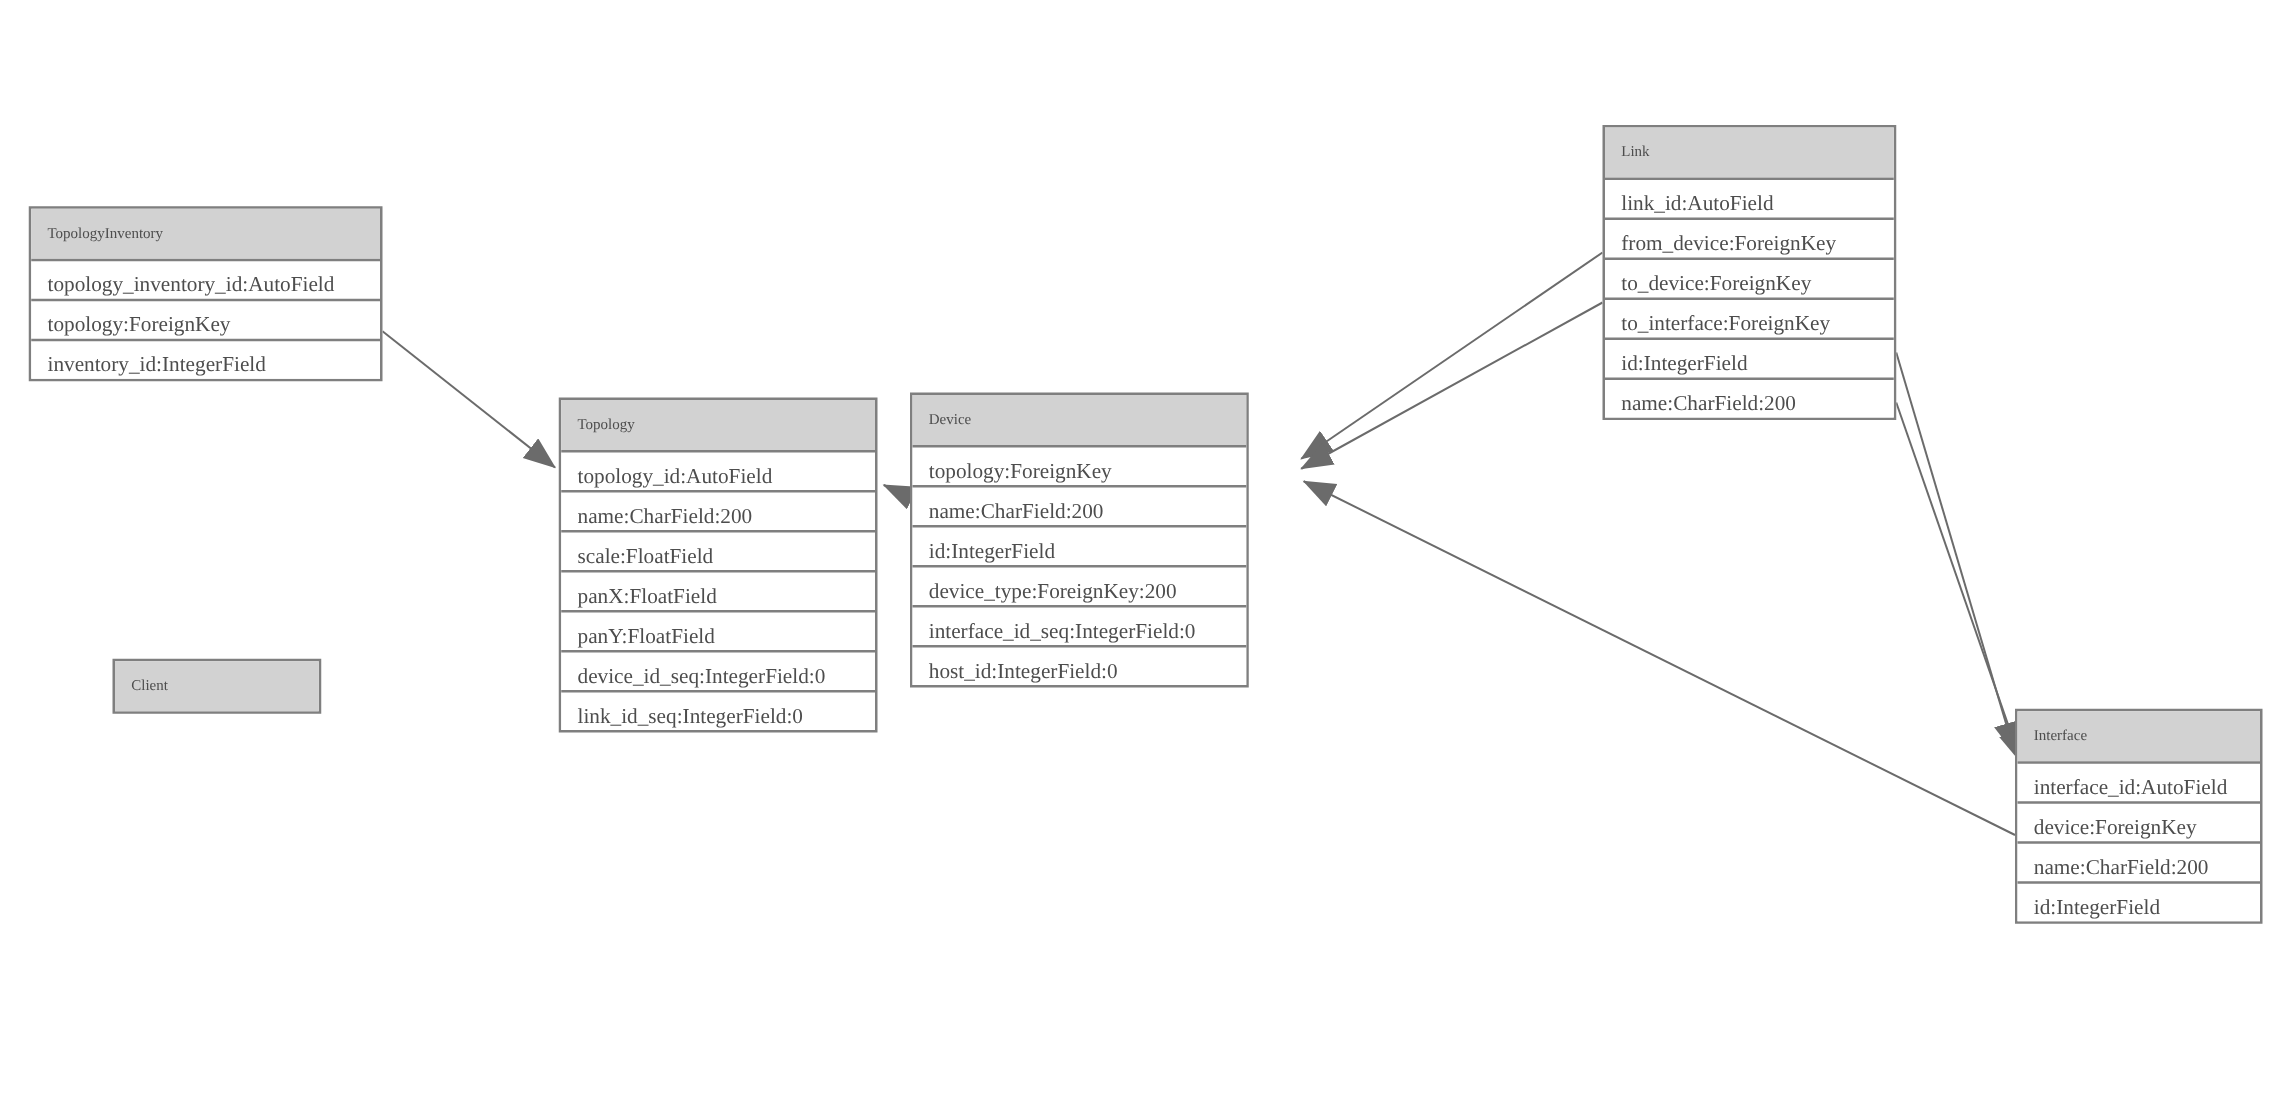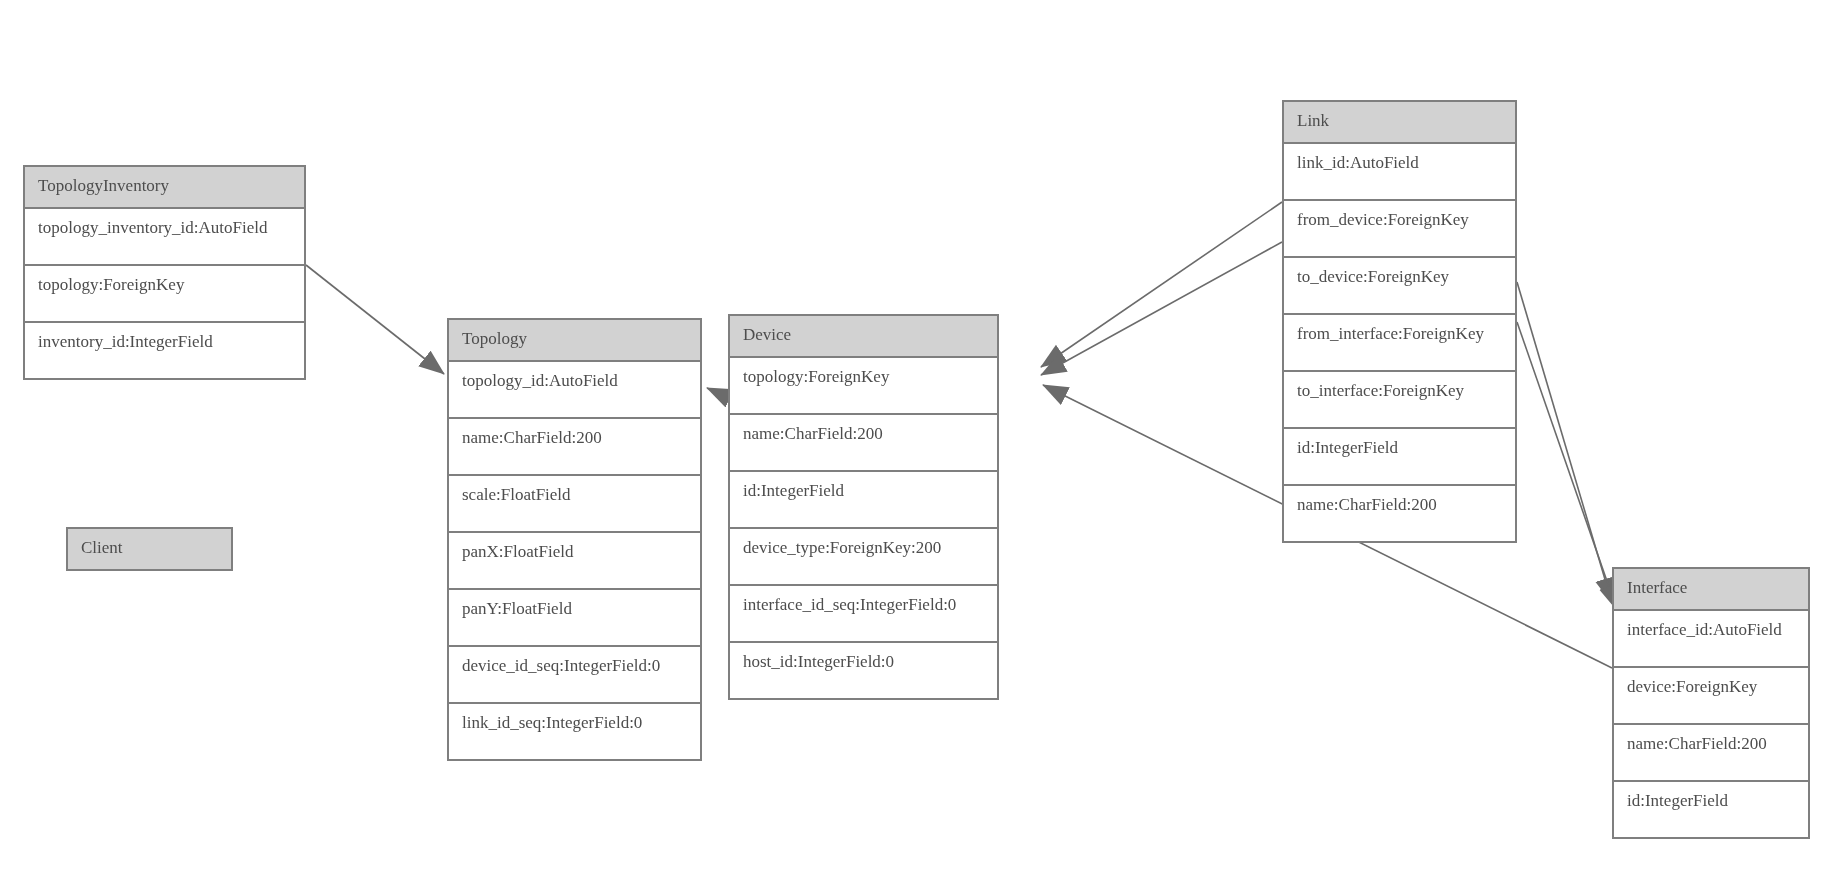--- a/index.html
+++ b/index.html
@@ -33,27 +33,27 @@
     position: absolute;
     border: 2px solid var(--border);
     background: var(--row-fill);
     z-index: 1;
   }
   .entity-header {
     height: 40px;
     line-height: 38px;
     background: var(--header-fill);
     color: var(--text);
-    font-size: 17px;
+    font-size: 12px;
     padding-left: 13px;
     white-space: nowrap;
     overflow: hidden;
   }
   .entity-row {
-    height: 57px;
+    height: 32px;
     line-height: 38px;
     border-top: 2px solid var(--border);
     background: var(--row-fill);
     color: var(--text);
     font-size: 17px;
     padding-left: 13px;
     white-space: nowrap;
     overflow: hidden;
   }
 </style>
@@ -85,38 +85,37 @@
     <div class="entity" style="left: 447px; top: 318px; width: 255px;">
       <div class="entity-header">Topology</div>
       <div class="entity-row">topology_id:AutoField</div>
       <div class="entity-row">name:CharField:200</div>
       <div class="entity-row">scale:FloatField</div>
       <div class="entity-row">panX:FloatField</div>
       <div class="entity-row">panY:FloatField</div>
       <div class="entity-row">device_id_seq:IntegerField:0</div>
       <div class="entity-row">link_id_seq:IntegerField:0</div>
     </div>
-    <div class="entity" style="left: 66px; top: 527px; width: 167px;">
+    <div class="entity" style="left: 90px; top: 527px; width: 167px;">
       <div class="entity-header">Client</div>
     </div>
     <div class="entity" style="left: 728px; top: 314px; width: 271px;">
       <div class="entity-header">Device</div>
       <div class="entity-row">topology:ForeignKey</div>
       <div class="entity-row">name:CharField:200</div>
       <div class="entity-row">id:IntegerField</div>
       <div class="entity-row">device_type:ForeignKey:200</div>
       <div class="entity-row">interface_id_seq:IntegerField:0</div>
       <div class="entity-row">host_id:IntegerField:0</div>
     </div>
     <div class="entity" style="left: 1282px; top: 100px; width: 235px;">
       <div class="entity-header">Link</div>
       <div class="entity-row">link_id:AutoField</div>
       <div class="entity-row">from_device:ForeignKey</div>
       <div class="entity-row">to_device:ForeignKey</div>
-      <div class="entity-row">from_interface:ForeignKey</div>
       <div class="entity-row">to_interface:ForeignKey</div>
       <div class="entity-row">id:IntegerField</div>
       <div class="entity-row">name:CharField:200</div>
     </div>
     <div class="entity" style="left: 1612px; top: 567px; width: 198px;">
       <div class="entity-header">Interface</div>
       <div class="entity-row">interface_id:AutoField</div>
       <div class="entity-row">device:ForeignKey</div>
       <div class="entity-row">name:CharField:200</div>
       <div class="entity-row">id:IntegerField</div>

